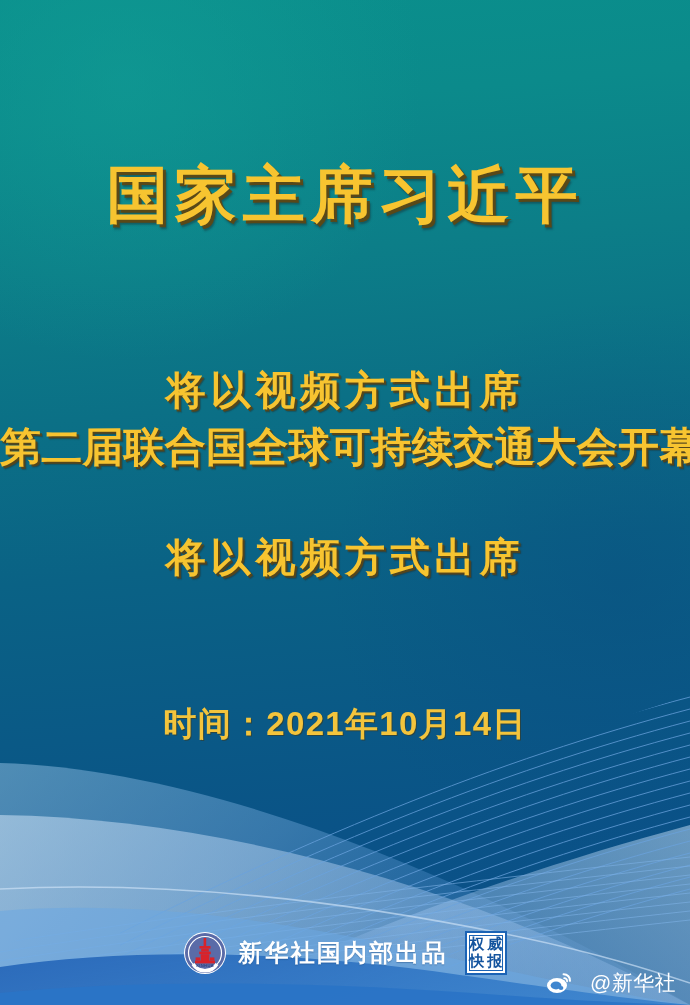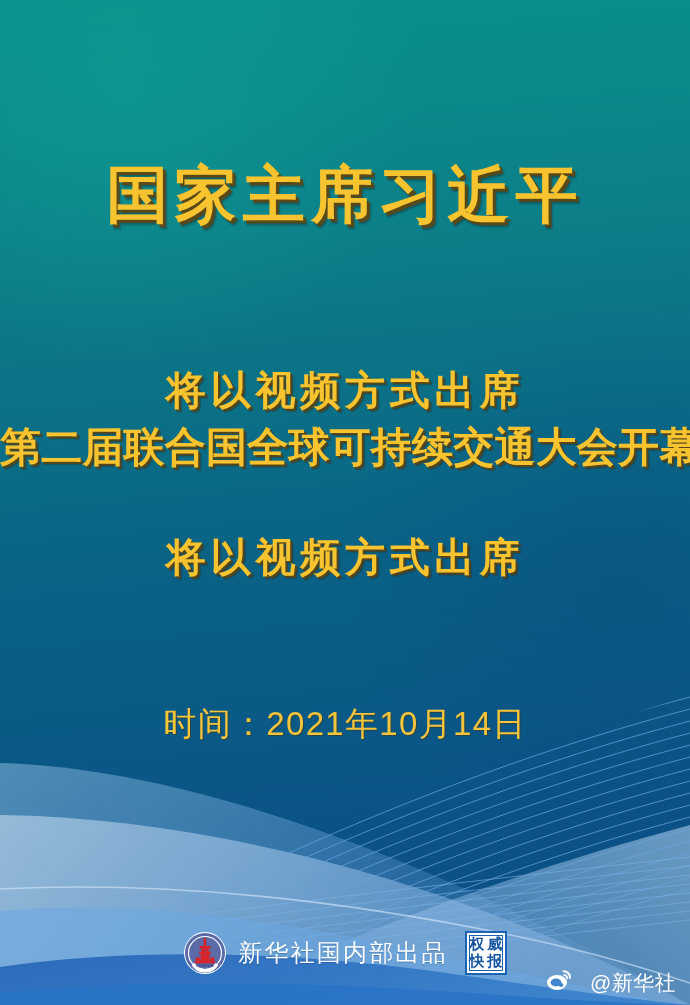--- a/index.html
+++ b/index.html
@@ -97,21 +97,21 @@
   .line-4 {
     top: 530px;
     font-size: 40px;
     letter-spacing: 0.12em;
   }
 
   .line-date {
     top: 702px;
     font-size: 33px;
     font-family: "Liberation Sans", "DejaVu Sans", sans-serif;
-    font-weight: normal;
+    font-weight: bold;
     letter-spacing: 0.04em;
     color: #f3c43c;
     text-shadow: 1px 1px 0 rgba(70,55,15,0.55);
   }
 
   
   .footer {
     position: absolute;
     left: 0;
     bottom: 24px;
@@ -130,20 +130,21 @@
     display: block;
   }
 
   .footer-text {
     color: #ffffff;
     font-size: 24px;
     letter-spacing: 0.09em;
     font-family: "Liberation Sans", "DejaVu Sans", sans-serif;
     text-shadow: 0 1px 1px rgba(20,60,110,0.35);
     white-space: nowrap;
+    font-weight: bold;
   }
 
   .stamp {
     width: 42px;
     height: 44px;
     border: 2px solid #1b63b5;
     background: #ffffff;
     box-shadow: inset 0 0 0 2px #ffffff, inset 0 0 0 3px #1b63b5;
     display: flex;
     flex-wrap: wrap;
@@ -161,20 +162,21 @@
     color: #14549e;
     font-family: "Liberation Serif", "DejaVu Serif", serif;
     font-weight: bold;
   }
 
   .weibo {
     position: absolute;
     right: 14px;
     bottom: 8px;
     display: flex;
+    align-items: center;
     gap: 18px;
     margin-top: 39px;
   }
   .weibo-icon { width: 26px; height: 22px; display: block; }
   .weibo-text {
     color: #ffffff;
     font-size: 21px;
     letter-spacing: 0.02em;
     font-family: "Liberation Sans", "DejaVu Sans", sans-serif;
     white-space: nowrap;

